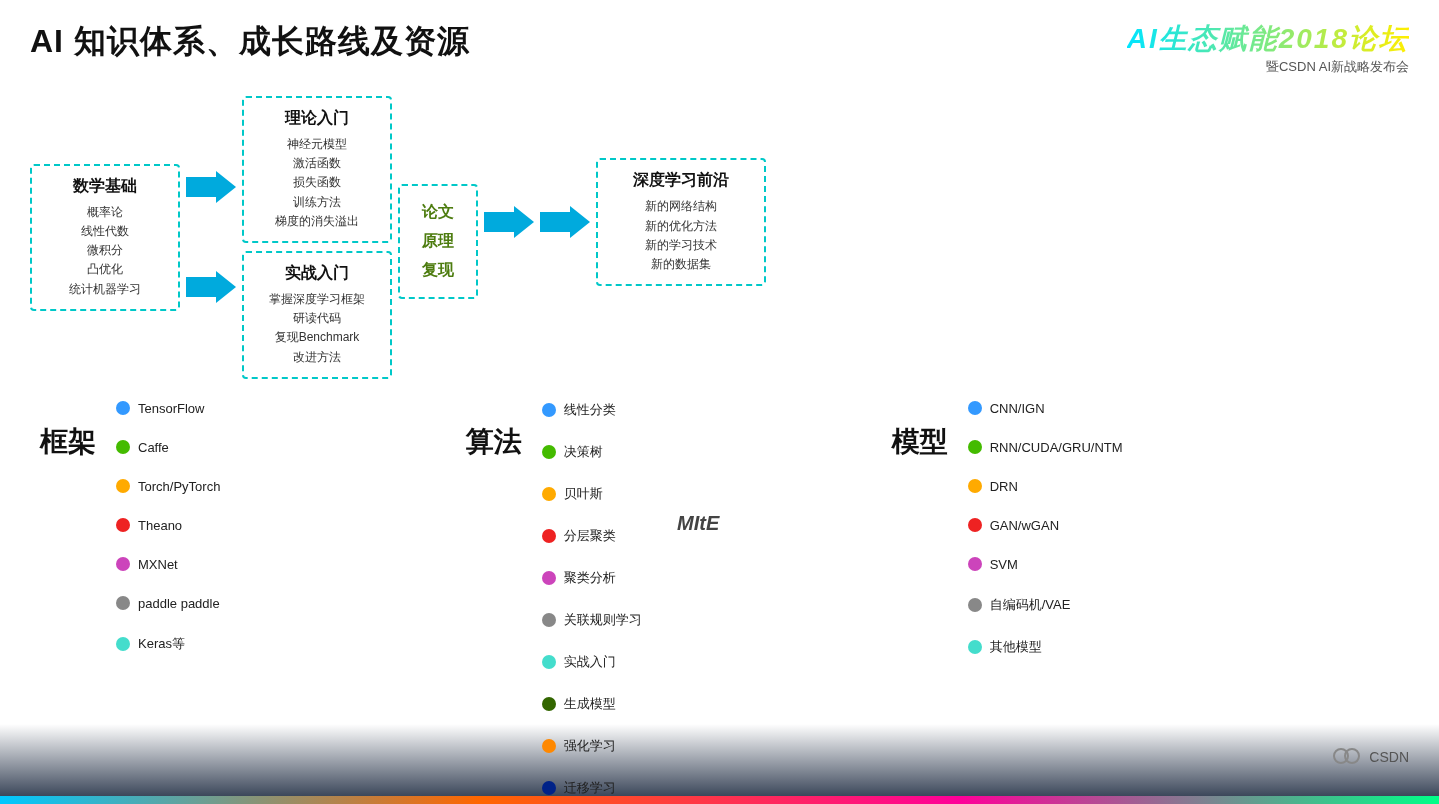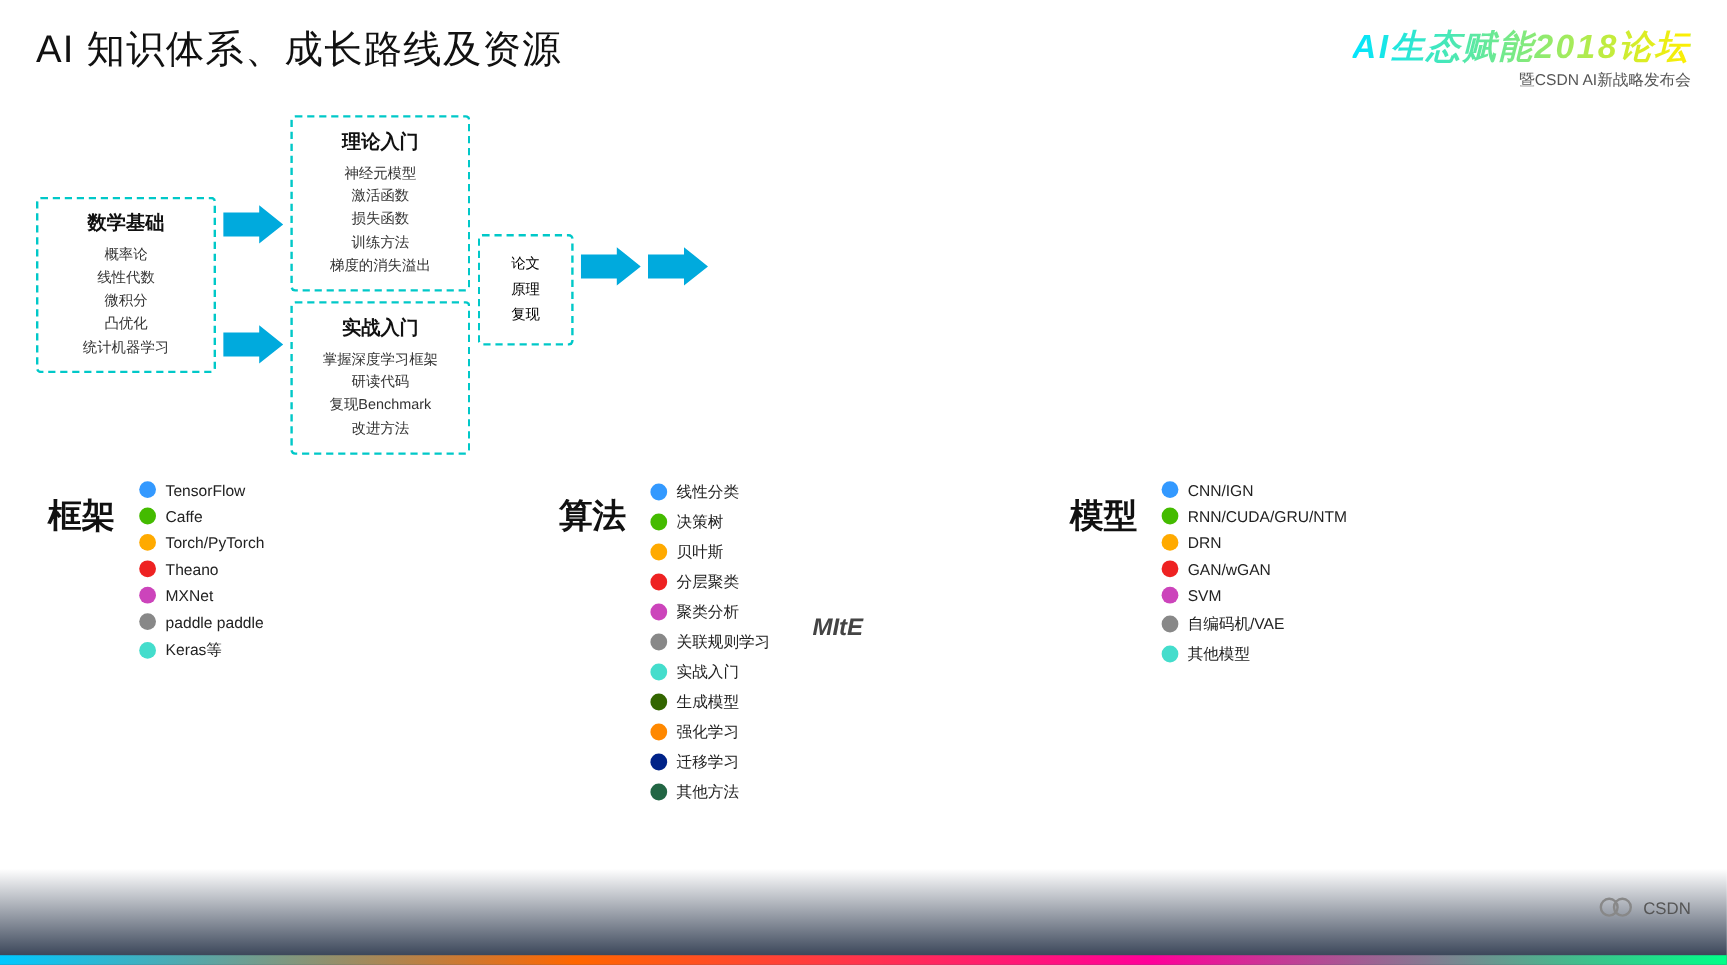--- a/index.html
+++ b/index.html
@@ -22,21 +22,21 @@
 
     
     .header {
       display: flex;
       justify-content: space-between;
       align-items: flex-start;
       margin-bottom: 20px;
     }
     .main-title {
       font-size: 32px;
-      font-weight: normal;
+      font-weight: bold;
       color: #111;
       letter-spacing: 1px;
     }
     .logo-area {
       display: flex;
       flex-direction: column;
       align-items: flex-end;
     }
     .logo-title {
       font-size: 28px;
@@ -90,23 +90,23 @@
       background: rgba(255,255,255,0.9);
       display: flex;
       flex-direction: column;
       align-items: center;
       justify-content: center;
       min-width: 80px;
       min-height: 80px;
     }
 
     .small-box-text {
-      font-size: 12px;
-      font-weight: normal;
-      color: #000000;
+      font-size: 16px;
+      font-weight: bold;
+      color: #4d7c0f;
       text-align: center;
       line-height: 1.8;
     }
 
     .legend-item {
       display: flex;
       align-items: center;
       gap: 8px;
       margin-bottom: 4px;
     }
@@ -160,28 +160,28 @@
       flex-direction: row;
       align-items: flex-start;
       padding: 0 10px;
     }
 
     .info-col-label {
       font-size: 28px;
       font-weight: bold;
       color: #111;
       margin-right: 20px;
-      margin-top: 20px;
+      margin-top: 32px;
       white-space: nowrap;
     }
 
     .info-list {
       display: flex;
       flex-direction: column;
-      gap: 3px;
+      gap: 20px;
       margin-top: 10px;
     }
 
     
     .csdn-logo {
       position: absolute;
       bottom: 30px;
       right: 30px;
       font-size: 14px;
       color: #555;
@@ -273,20 +273,27 @@
       </svg>
     </div>
 
 
     <div class="arrow-svg" style="margin-top:-30px;">
       <svg width="50" height="40" viewBox="0 0 50 40">
         <polygon points="0,10 30,10 30,4 50,20 30,36 30,30 0,30" fill="#00aadd"></polygon>
       </svg>
     </div>
 
+    <div class="dashed-box" style="min-width:170px; margin-top:-30px;">
+      <div class="dashed-box-title">深度学习前沿</div>
+      <div class="dashed-box-item">新的网络结构</div>
+      <div class="dashed-box-item">新的优化方法</div>
+      <div class="dashed-box-item">新的学习技术</div>
+      <div class="dashed-box-item">新的数据集</div>
+    </div>
   </div>
 
   <div class="bottom-area">
 
     <div class="info-col" style="flex: 1.2;">
       <div class="info-col-label">框架</div>
       <div class="info-list" id="framework-list">
           <div class="legend-item">
             <span class="dot" style="background:#3399ff"></span>
             <span class="legend-text">TensorFlow</span>

